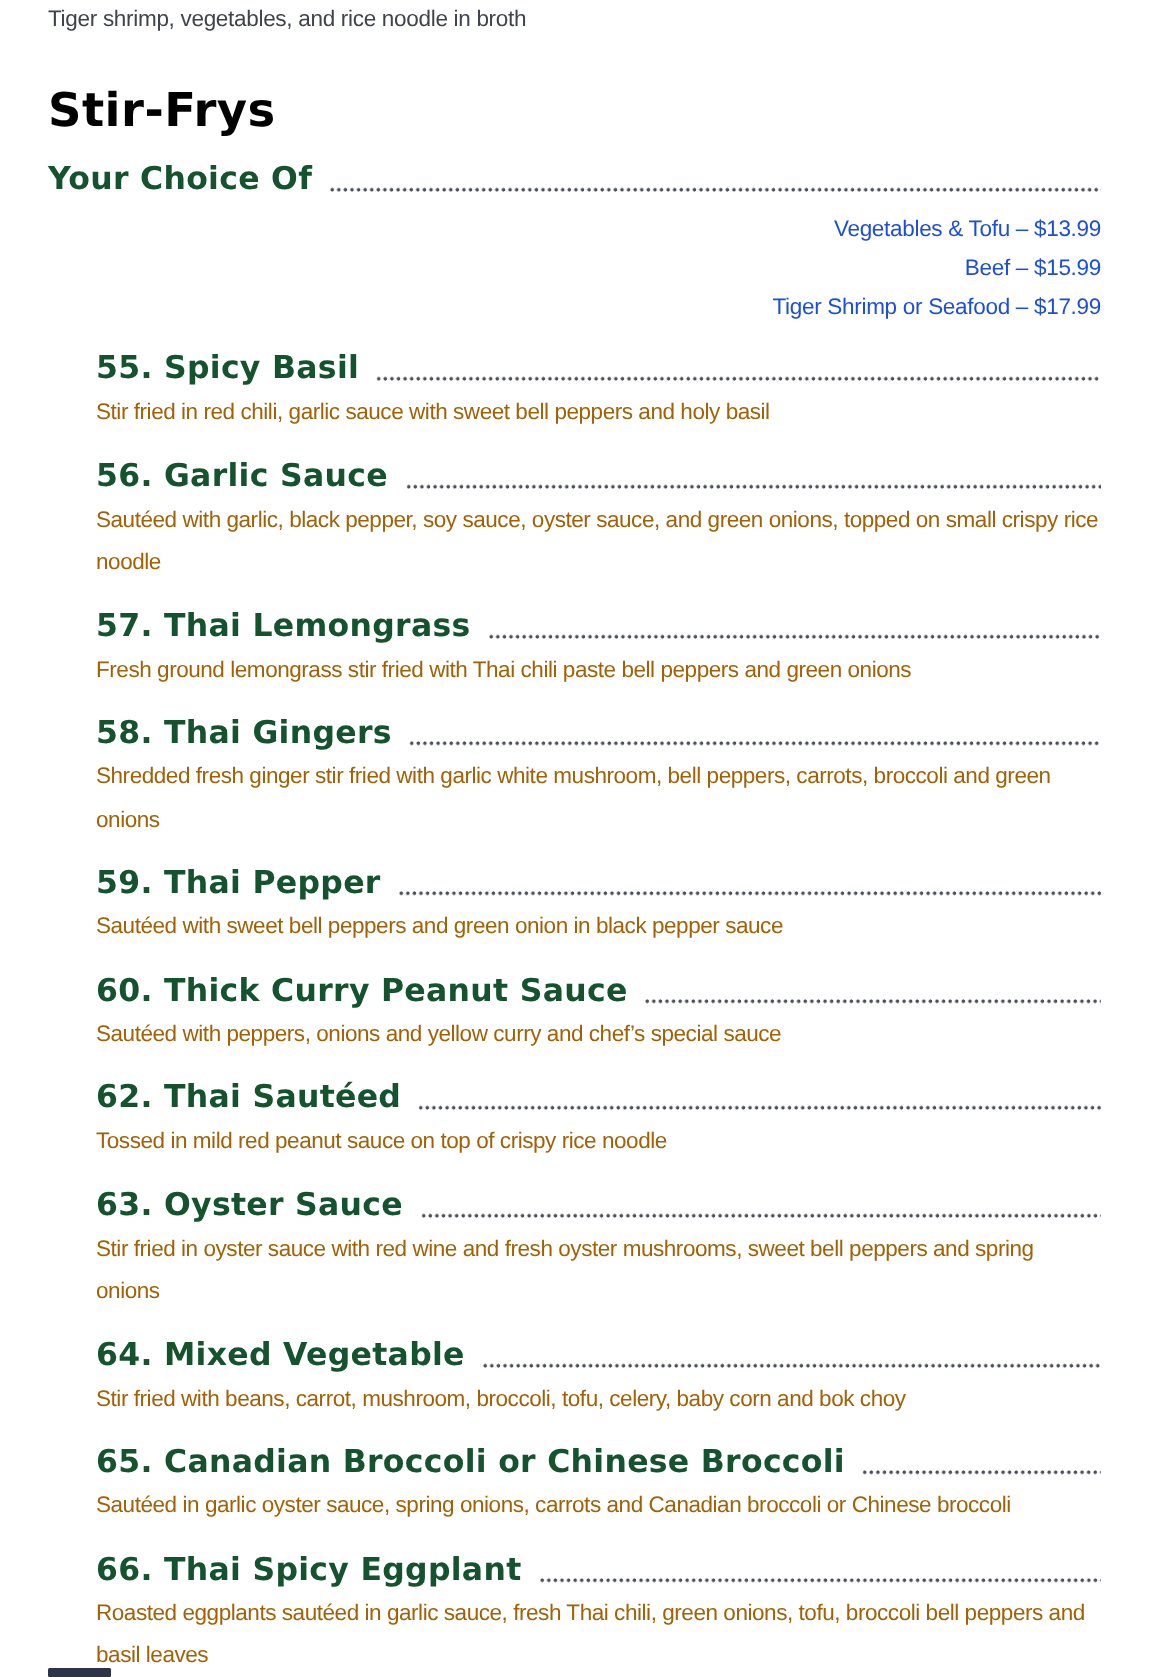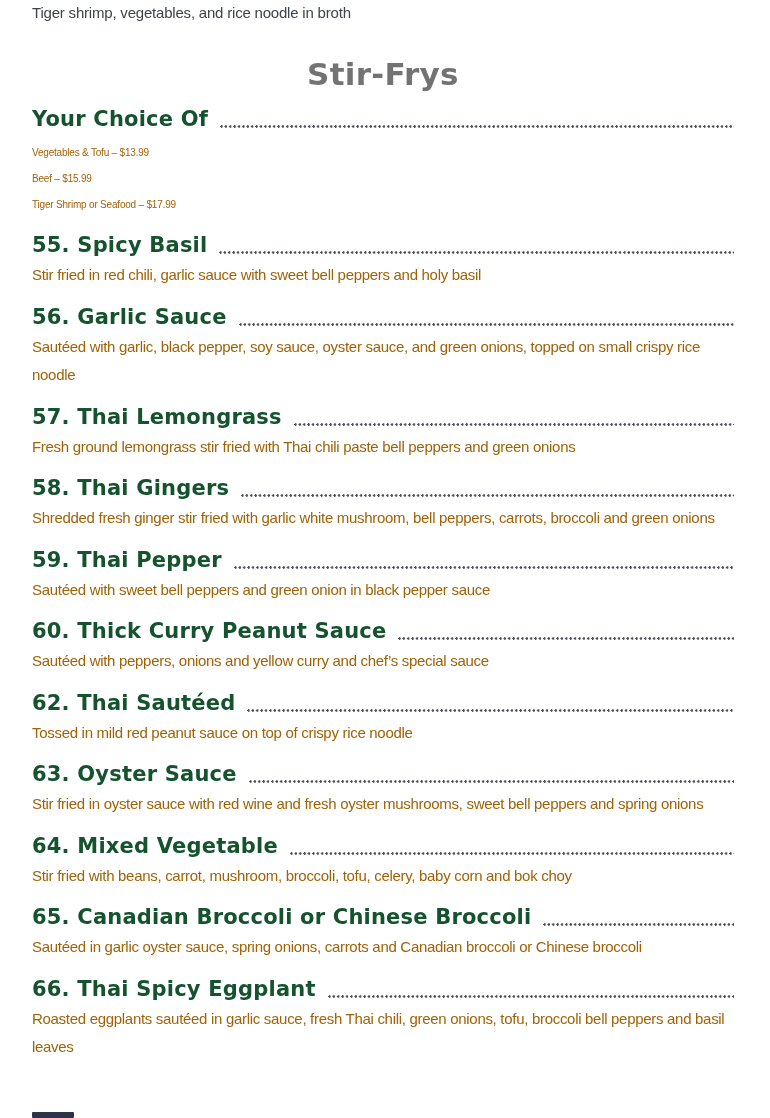--- a/index.html
+++ b/index.html
@@ -21,23 +21,22 @@
     line-height: 22px;
     letter-spacing: -0.2px;
     color: #3e434c;
   }
   .section-title {
     margin-top: 31px;
     font-size: 31px;
     line-height: 38px;
     font-weight: 700;
     letter-spacing: 0.3px;
-    color: #737373;
+    color: #000000;
     font-family: "DejaVu Sans", "Liberation Sans", sans-serif;
-    text-align: center;
   }
   .head-row {
     display: flex;
     align-items: flex-end;
   }
   .head-title {
     white-space: nowrap;
     font-size: 21px;
     line-height: 26px;
     font-weight: 700;
@@ -50,26 +49,27 @@
     margin-left: 12px;
     margin-bottom: 4px;
     height: 3px;
     background-image: radial-gradient(circle at 1.5px 1.5px, #4b4f58 1.05px, rgba(0,0,0,0) 1.4px);
     background-size: 4.4px 3px;
     background-repeat: repeat-x;
   }
   .choice-block { margin-top: 13px; }
   .choice-options { margin-top: 8px; }
   .choice-option {
-    font-size: 10px;
+    font-size: 15px;
     line-height: 26px;
     letter-spacing: -0.2px;
-    color: #a16207;
+    color: #1d4ed8;
+    text-align: right;
   }
-  .menu-item { margin-top: 14px; }
+  .menu-item { margin-top: 14px; margin-left: 32px; }
   .item-desc {
     margin-top: 3px;
     font-size: 15px;
     line-height: 28.5px;
     letter-spacing: -0.3px;
     color: #a16207;
     max-width: 702px;
   }
   .next-heading-cutoff {
     position: absolute;

